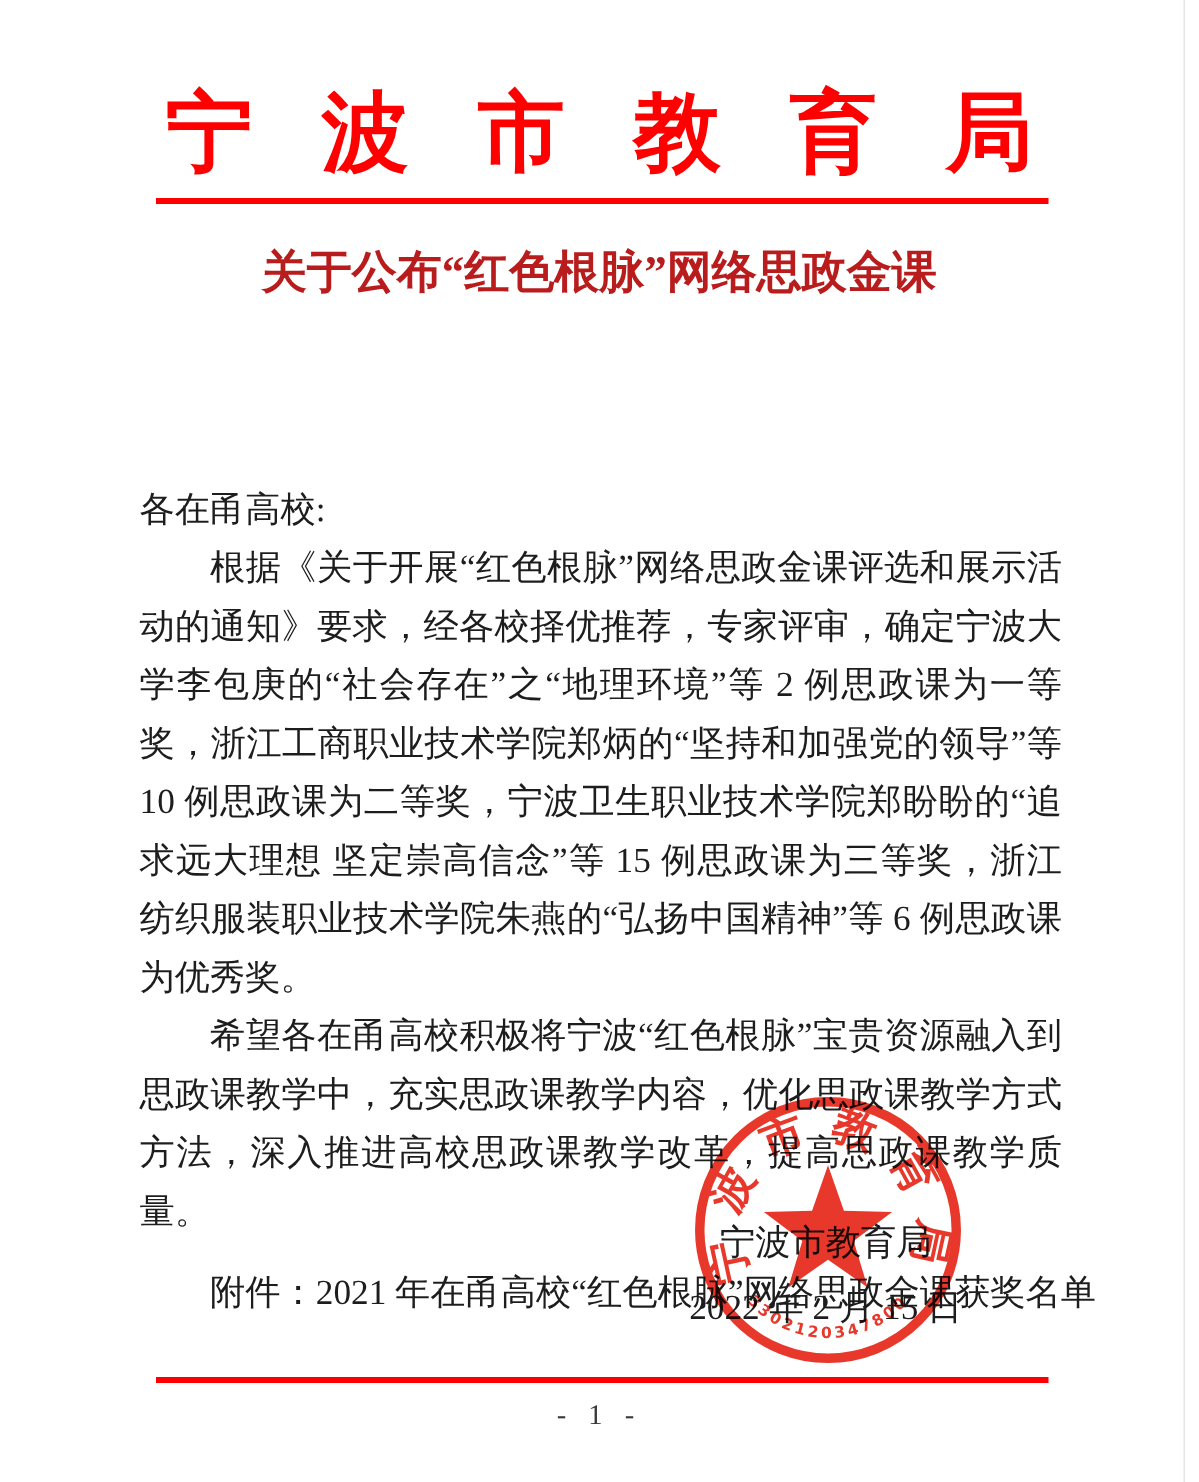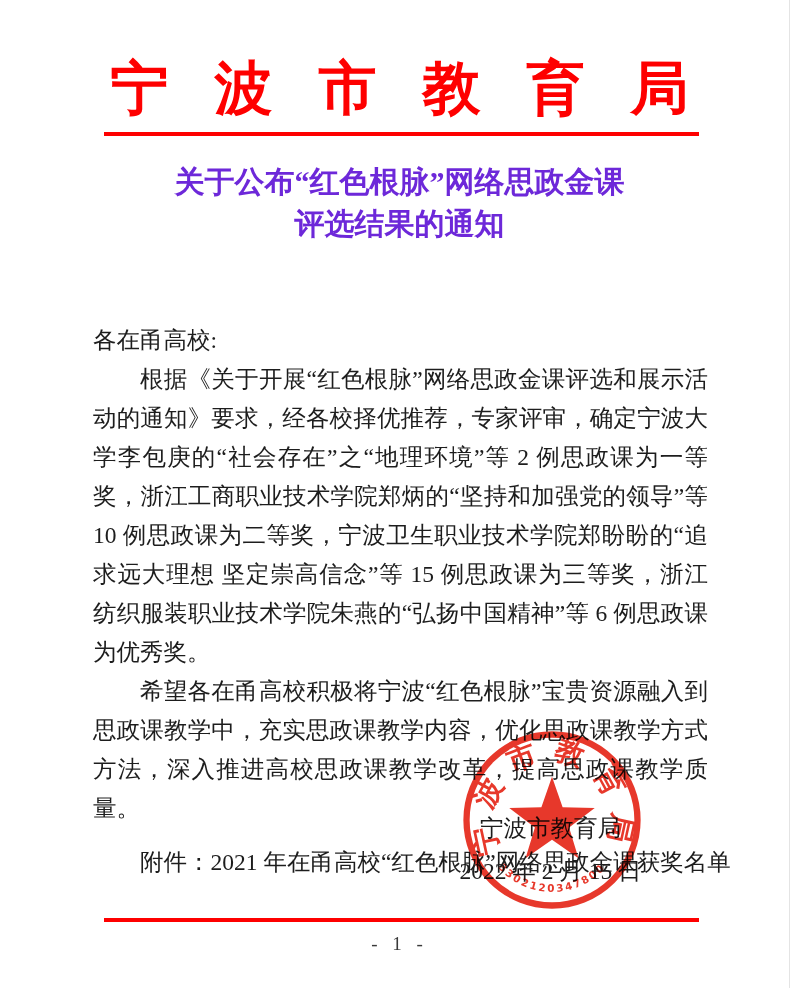--- a/index.html
+++ b/index.html
@@ -44,21 +44,21 @@
   }
 
   
   .doc-title {
     position: absolute;
     top: 161px; left: 0;
     width: 100%;
     text-align: center;
     font-size: 30px;
     font-weight: bold;
-    color: #6d28d9;
+    color: #b91c1c;
     line-height: 42px;
   }
 
   
   .content {
     position: absolute;
     top: 280px; left: 93px;
     width: 615px;
     font-size: 23.5px;
     line-height: 39px;
@@ -132,21 +132,20 @@
 <body>
 
 <div class="page">
 
   <div class="agency-head">宁波市教育局</div>
 
   <div class="red-rule-top"></div>
 
   <div class="doc-title">
     <div>关于公布“红色根脉”网络思政金课</div>
-    <div>评选结果的通知</div>
   </div>
 
   <div class="content">
     <p class="salutation">各在甬高校:</p>
     <p class="para">根据《关于开展“红色根脉”网络思政金课评选和展示活动的通知》要求，经各校择优推荐，专家评审，确定宁波大学李包庚的“社会存在”之“地理环境”等 2 例思政课为一等奖，浙江工商职业技术学院郑炳的“坚持和加强党的领导”等 10 例思政课为二等奖，宁波卫生职业技术学院郑盼盼的“追求远大理想 坚定崇高信念”等 15 例思政课为三等奖，浙江纺织服装职业技术学院朱燕的“弘扬中国精神”等 6 例思政课为优秀奖。</p>
     <p class="para">希望各在甬高校积极将宁波“红色根脉”宝贵资源融入到思政课教学中，充实思政课教学内容，优化思政课教学方式方法，深入推进高校思政课教学改革，提高思政课教学质量。</p>
     <p class="attachment">附件：2021 年在甬高校“红色根脉”网络思政金课获奖名单</p>
   </div>
 
   <div class="sig-block">

